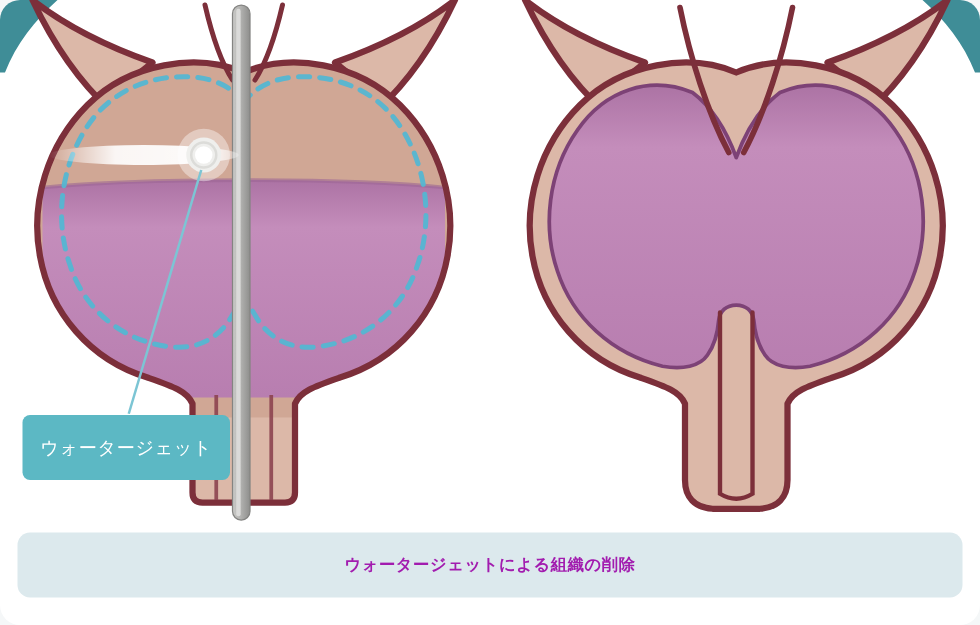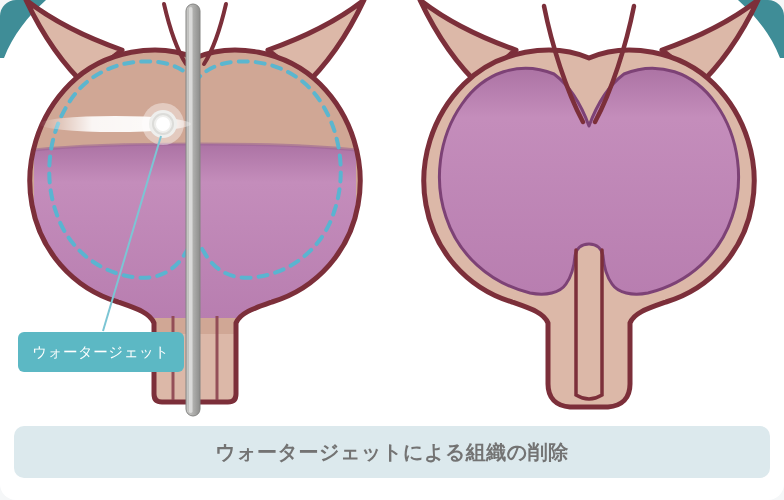--- a/index.html
+++ b/index.html
@@ -4,33 +4,33 @@
 <style>
   html,body{margin:0;padding:0;background:#f5f7f8;font-family:"Liberation Sans","DejaVu Sans",sans-serif;}
   .card{
     position:relative;width:784px;height:500px;background:#ffffff;
     border-radius:16px;overflow:hidden;margin:0 auto;
   }
   .panel{position:absolute;top:0;width:390px;height:420px;}
   .panel-left{left:0;}
   .panel-right{left:394px;}
   .callout-label{
-    position:absolute;left:18px;top:332px;width:166px;height:40px;
+    position:absolute;left:18px;top:332px;width:166px;height:52px;
     background:#5cb8c4;border-radius:6px;color:#ffffff;
     display:flex;align-items:center;justify-content:center;
     font-size:14.5px;letter-spacing:0.5px;
   }
   .captions{
     position:absolute;left:0;top:420px;width:784px;box-sizing:border-box;
     display:flex;gap:28px;padding:6px 14px 0 14px;
   }
   .caption{
     flex:1;height:52px;background:#dce9ed;border-radius:10px;
     display:flex;align-items:center;justify-content:center;
-    font-size:20px;font-weight:bold;color:#737373;letter-spacing:0.5px;
+    font-size:13px;font-weight:bold;color:#a21caf;letter-spacing:0.5px;
   }
   svg{display:block;}
 </style>
 </head>
 <body>
 
 <div class="card">
 
   <div class="panel panel-left">
     <svg viewBox="0 0 390 420" width="390" height="420">

